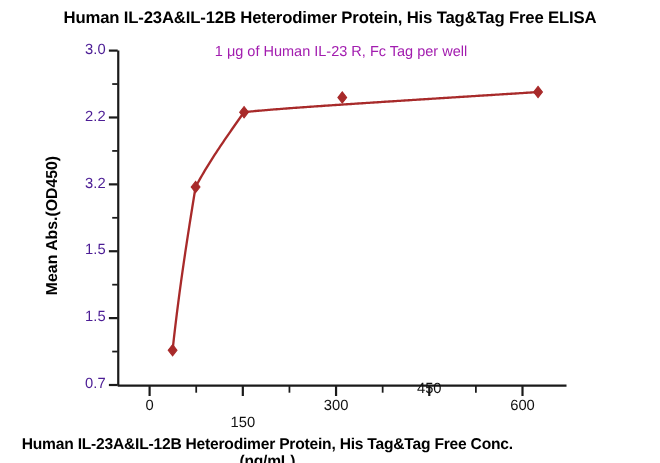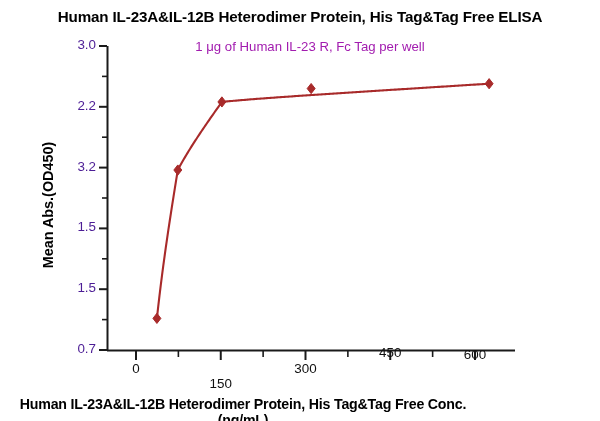--- a/index.html
+++ b/index.html
@@ -141,16 +141,16 @@
       <div class="tick-label-y" style="left: 56px; top: 219.4px;">1.5</div>
       <div class="tick-label-y" style="left: 56px; top: 158.6px;">3.2</div>
       <div class="tick-label-y" style="left: 56px; top: 97.8px;">2.2</div>
       <div class="tick-label-y" style="left: 56px; top: 37px;">3.0</div>
     </div>
   <div id="x-tick-labels">
       <div class="tick-label-x" style="left: 106px; top: 361px;">0</div>
       <div class="tick-label-x" style="left: 190.75px; top: 376px;">150</div>
       <div class="tick-label-x" style="left: 275.5px; top: 361px;">300</div>
       <div class="tick-label-x" style="left: 360.25px; top: 345px;">450</div>
-      <div class="tick-label-x" style="left: 445px; top: 347px;">600</div>
+      <div class="tick-label-x" style="left: 445px; top: 361px;">600</div>
     </div>
 
 </div>
 
 </body></html>

